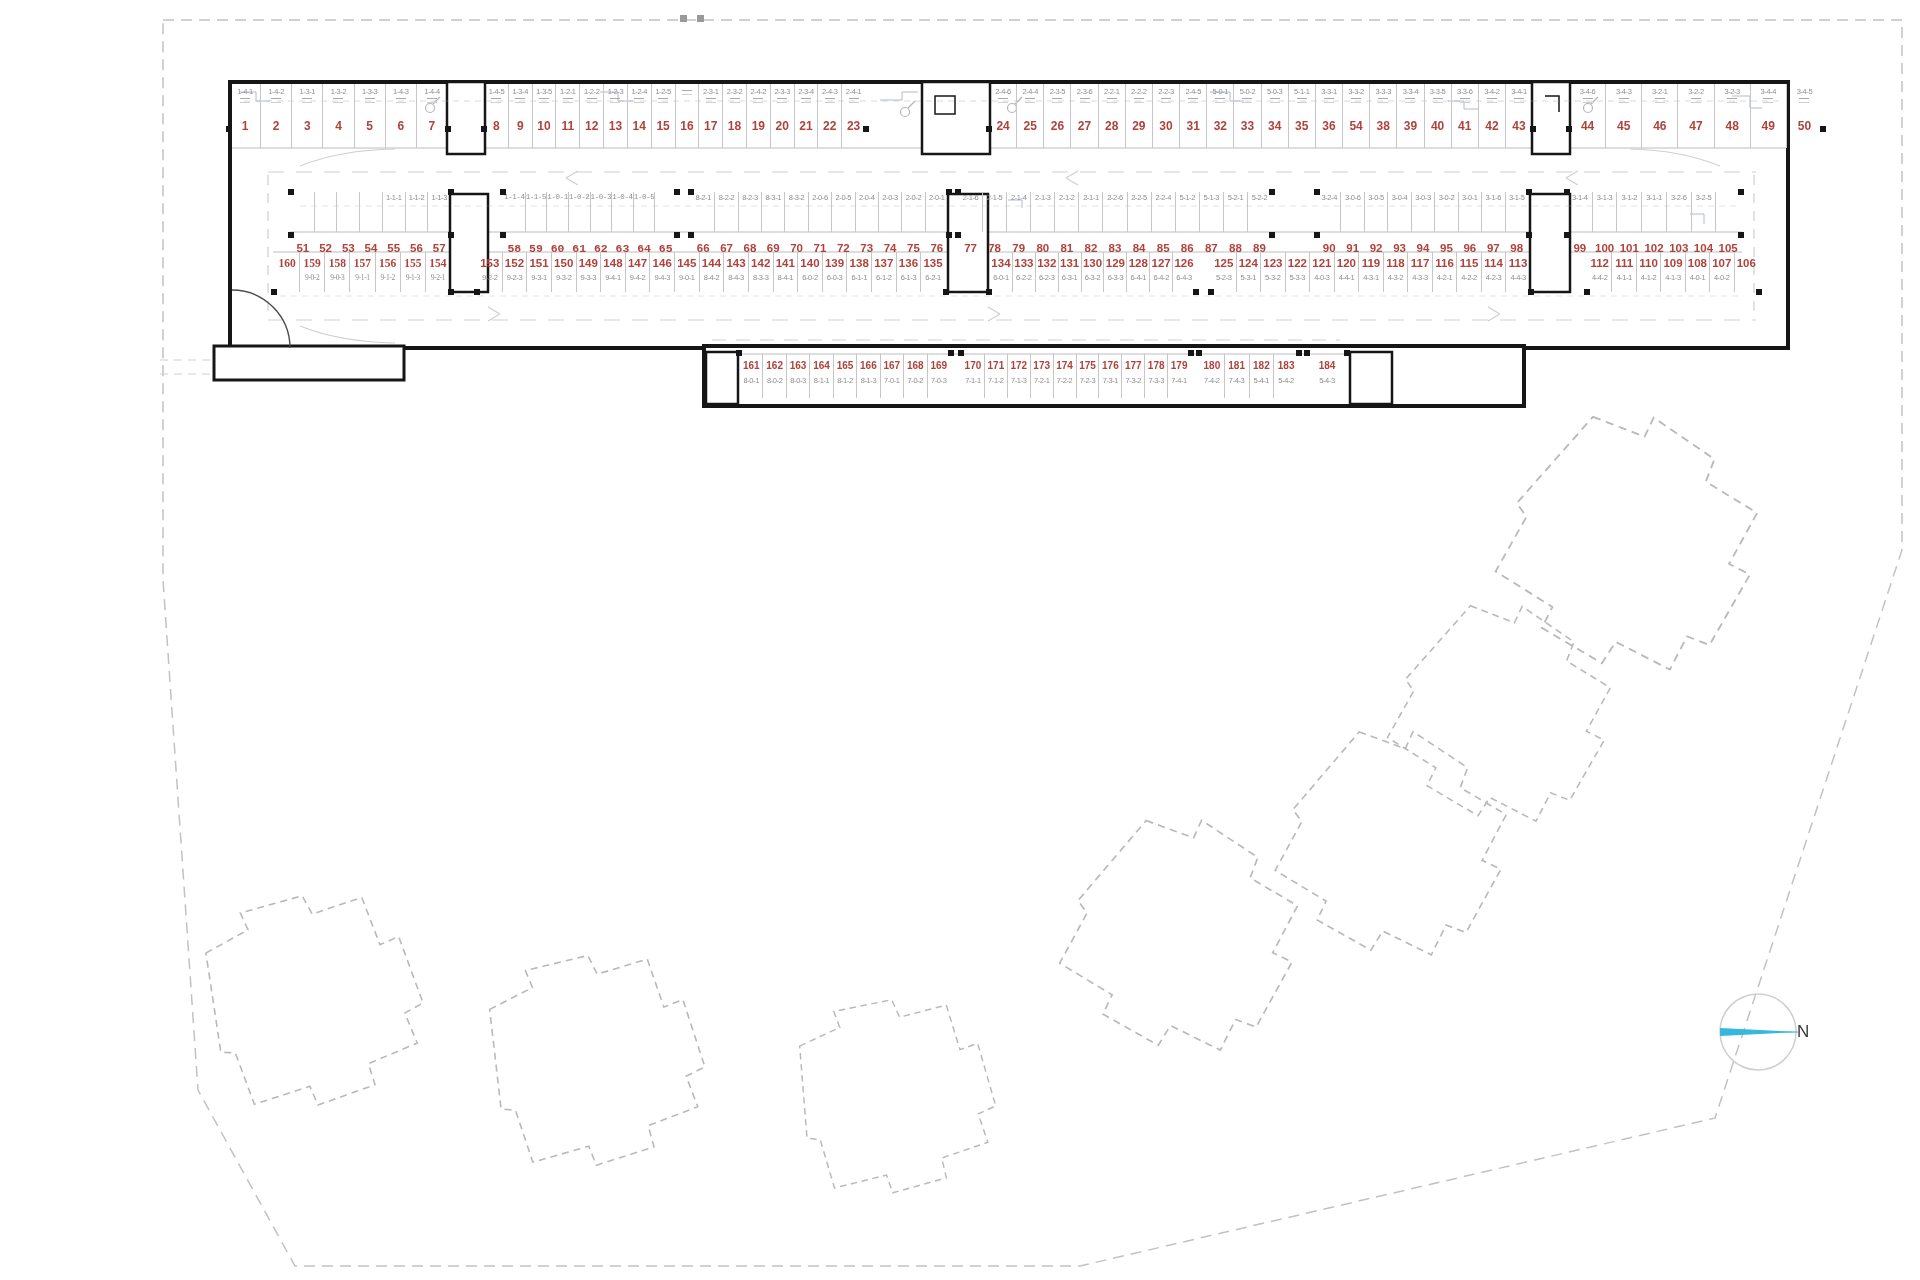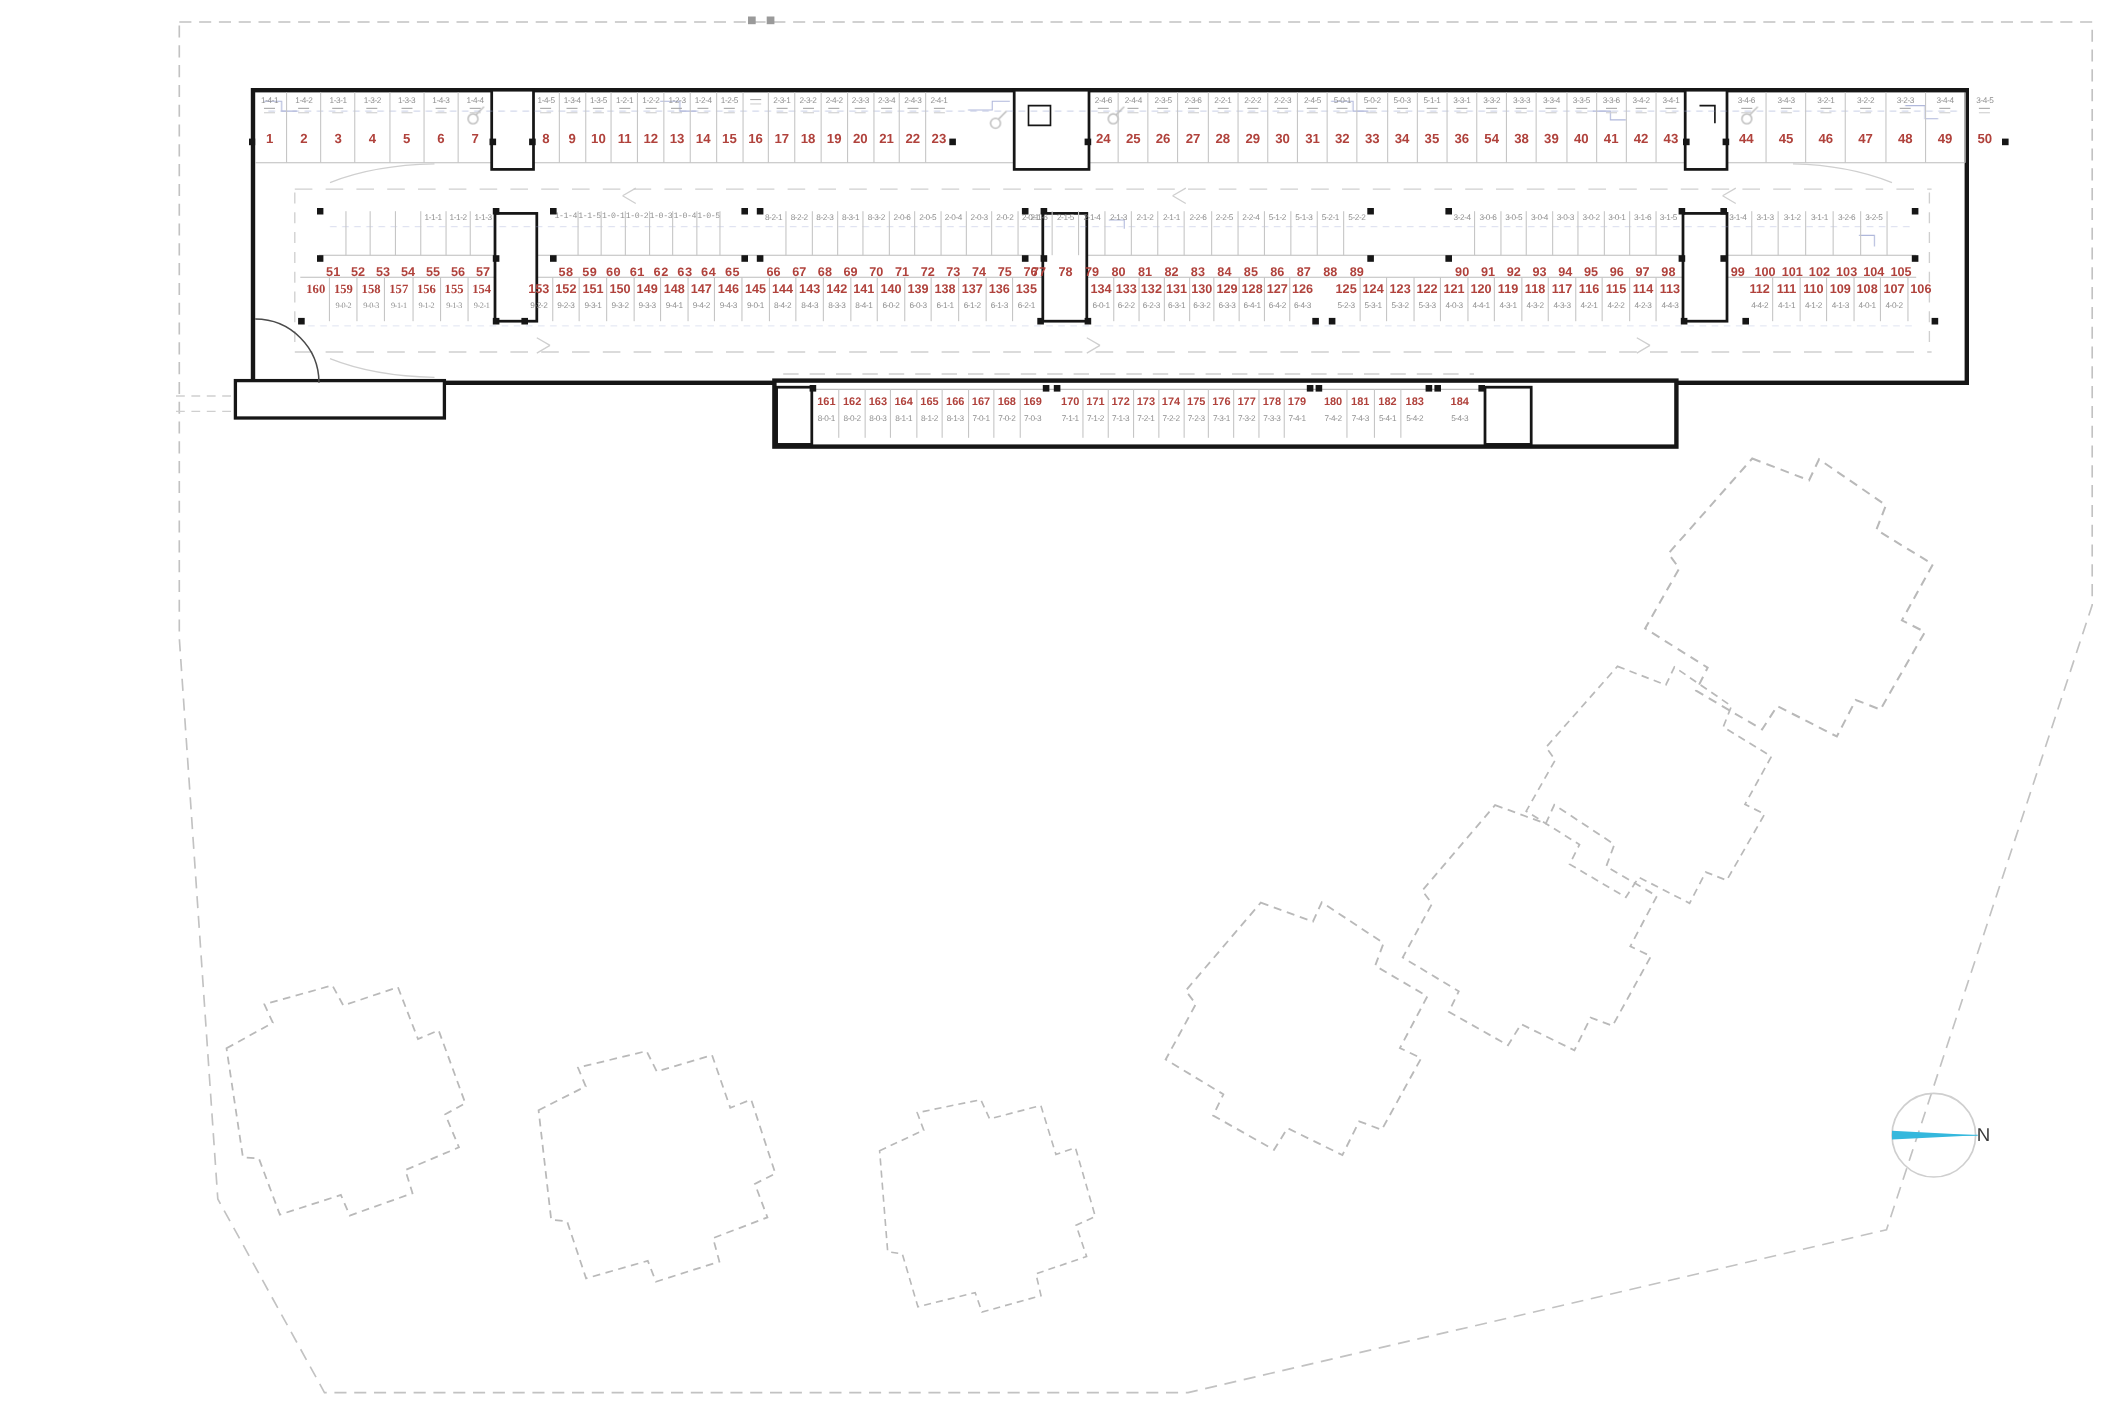--- a/index.html
+++ b/index.html
@@ -451,21 +451,21 @@
       </div>
       <div class="stall">
         <div class="code">2-0-2</div>
         <div class="num">75</div>
       </div>
       <div class="stall">
         <div class="code">2-0-1</div>
         <div class="num">76</div>
       </div>
     </div>
-  <div class="stall-group row-b" style="left:933px;width:312px;">
+  <div class="stall-group row-b" style="left:959px;width:312px;">
       <div class="stall">
         <div class="code">2-1-6</div>
         <div class="num">77</div>
       </div>
       <div class="stall">
         <div class="code">2-1-5</div>
         <div class="num">78</div>
       </div>
       <div class="stall">
         <div class="code">2-1-4</div>

